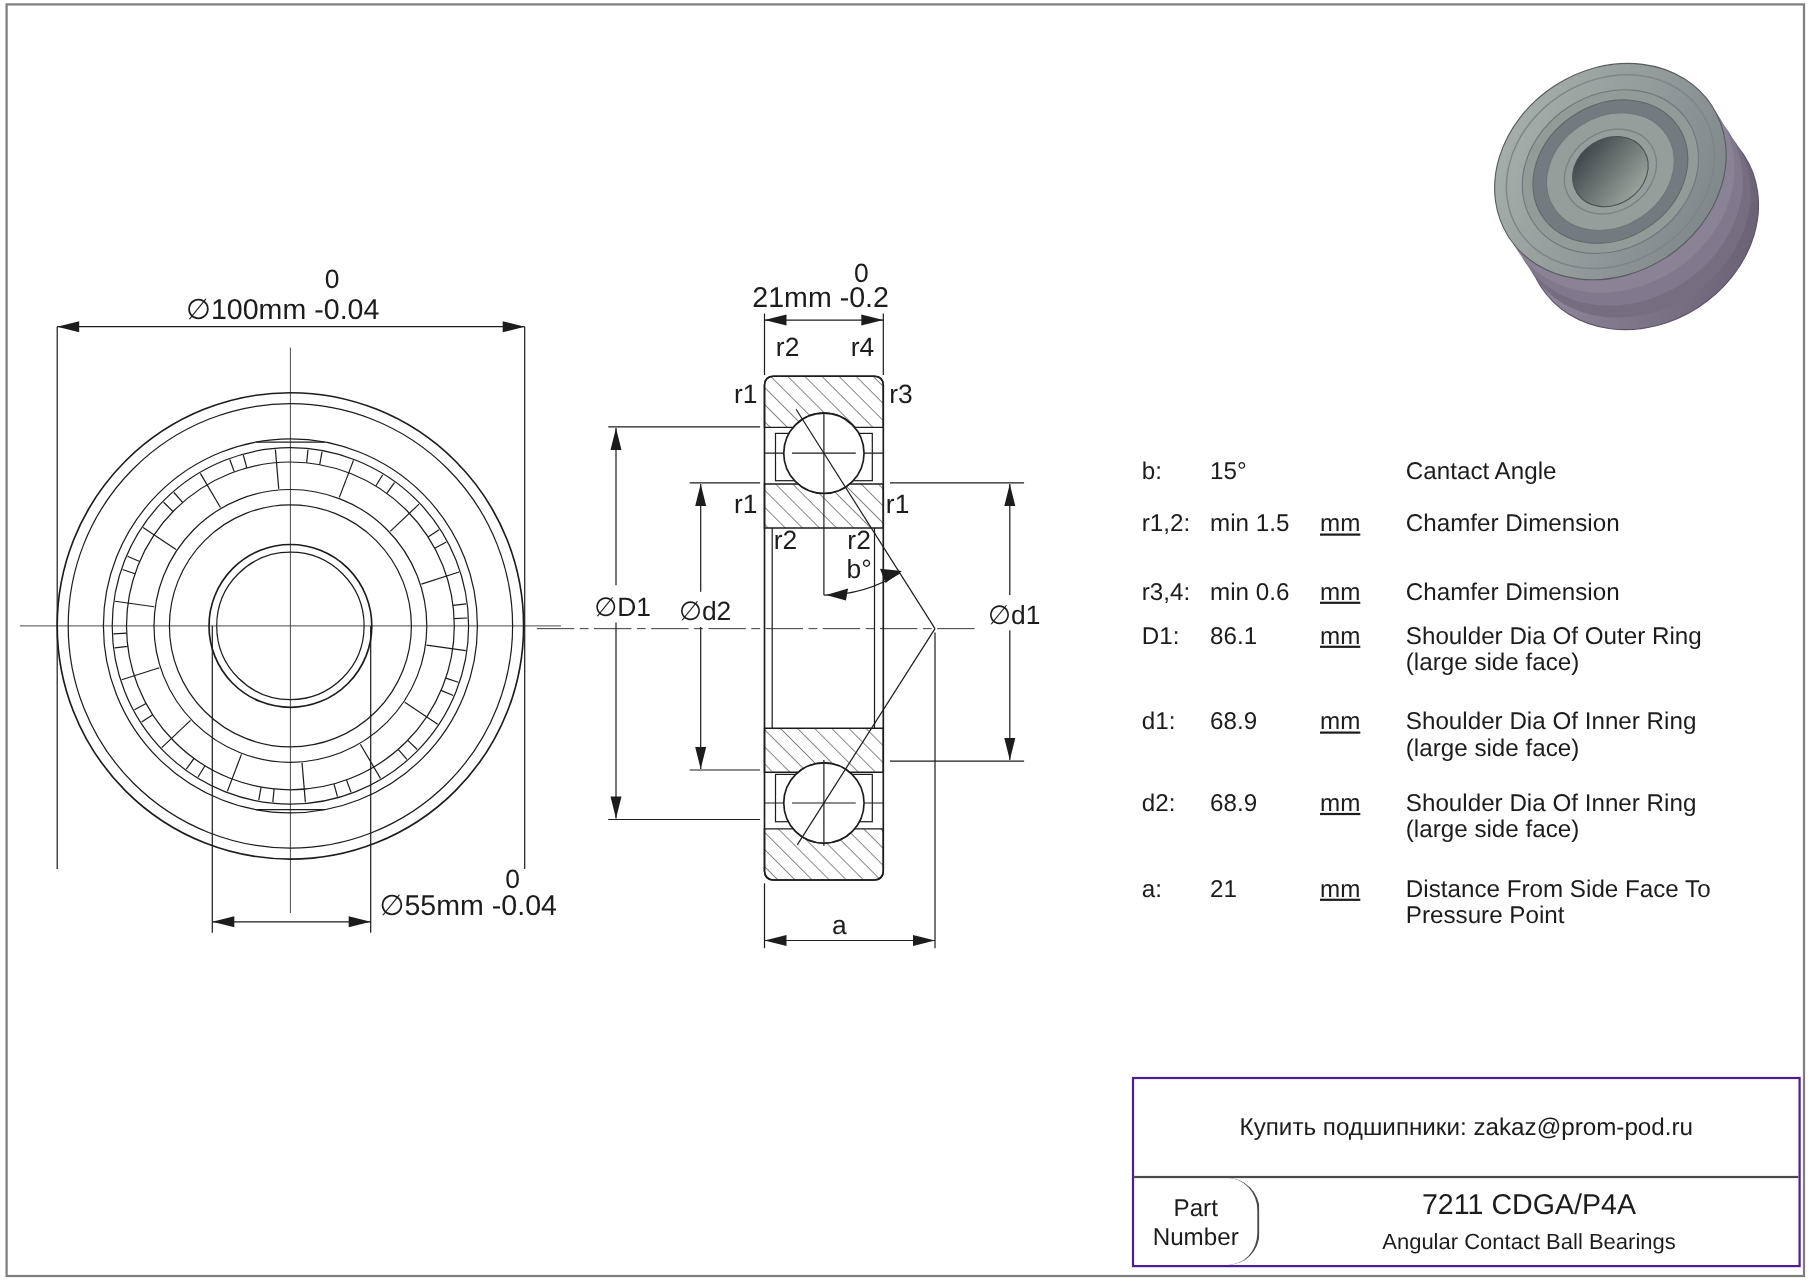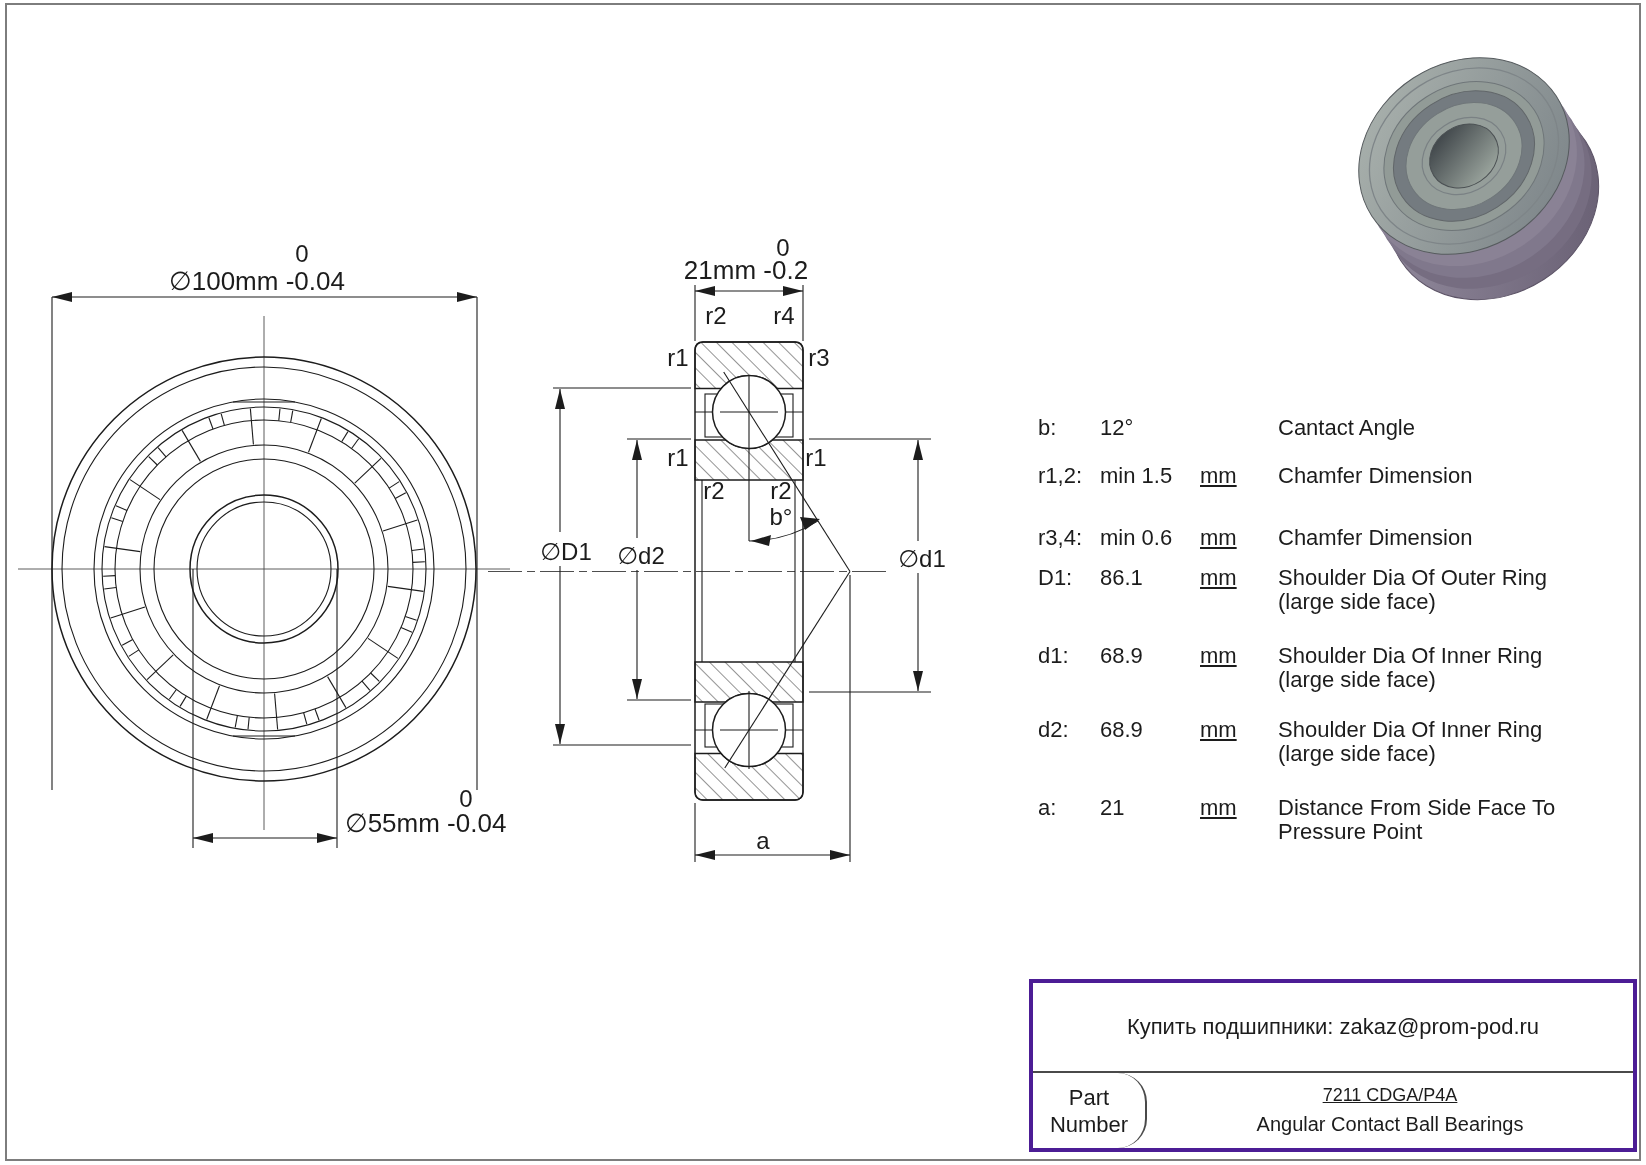--- a/index.html
+++ b/index.html
@@ -18,28 +18,28 @@
   .arrow{fill:#1c1c1c;stroke:none;}
   
   .spec{position:absolute;left:1038px;top:0;width:580px;}
   .spec-row{position:absolute;display:flex;align-items:flex-start;font-size:22px;line-height:24px;}
   .spec-key{width:62px;}
   .spec-val{width:100px;}
   .spec-unit{width:78px;text-decoration:underline;}
   .spec-desc{width:292px;}
   
   .ftable{position:absolute;left:1029px;top:979px;width:608px;height:173px;
-          border:4px solid #4c1d95;box-sizing:border-box;display:flex;flex-direction:column;}
+          border:2px solid #4c1d95;box-sizing:border-box;display:flex;flex-direction:column;}
   .frow1{height:88px;border-bottom:2px solid #4a4a4a;display:flex;align-items:center;justify-content:center;
          font-size:22px;}
   .frow2{flex:1;display:flex;}
   .fcell-label{width:112px;border-right:2px solid #4a4a4a;display:flex;flex-direction:column;
          align-items:center;justify-content:center;font-size:22px;line-height:27px;border-radius:29px;}
   .fcell-part{flex:1;display:flex;flex-direction:column;align-items:center;justify-content:center;gap:7px;}
-  .part-number{font-size:18px;text-decoration:underline;}
+  .part-number{font-size:26px;}
   .part-cat{font-size:20px;}
 </style>
 </head>
 <body>
 
 <div class="page">
 
   <svg width="1646" height="1165" viewBox="0 0 1646 1165">
     <defs>
       <pattern id="hatch" width="11" height="11" patternUnits="userSpaceOnUse" patternTransform="rotate(-45)">
@@ -258,21 +258,21 @@
       <ellipse cx="0" cy="0" rx="74" ry="61" fill="#747b80" stroke="#616669" stroke-width="1"></ellipse>
       <ellipse cx="0" cy="0" rx="61" ry="50" fill="#959e9a" stroke="#6f7679" stroke-width="1"></ellipse>
       <ellipse cx="0" cy="0" rx="44" ry="36" fill="none" stroke="#7a8184" stroke-width="1.2"></ellipse>
       <ellipse cx="0" cy="0" rx="36" ry="30" fill="url(#boreGrad)" stroke="#4b5053" stroke-width="1"></ellipse>
     </g>
   </svg>
 
   <div class="spec">
     <div class="spec-row" style="top:416px">
       <div class="spec-key">b:</div>
-      <div class="spec-val">12°</div>
+      <div class="spec-val">15°</div>
       <div class="spec-unit"></div>
       <div class="spec-desc">Cantact Angle</div>
     </div>
     <div class="spec-row" style="top:464px">
       <div class="spec-key">r1,2:</div>
       <div class="spec-val">min 1.5</div>
       <div class="spec-unit">mm</div>
       <div class="spec-desc">Chamfer Dimension</div>
     </div>
     <div class="spec-row" style="top:526px">

